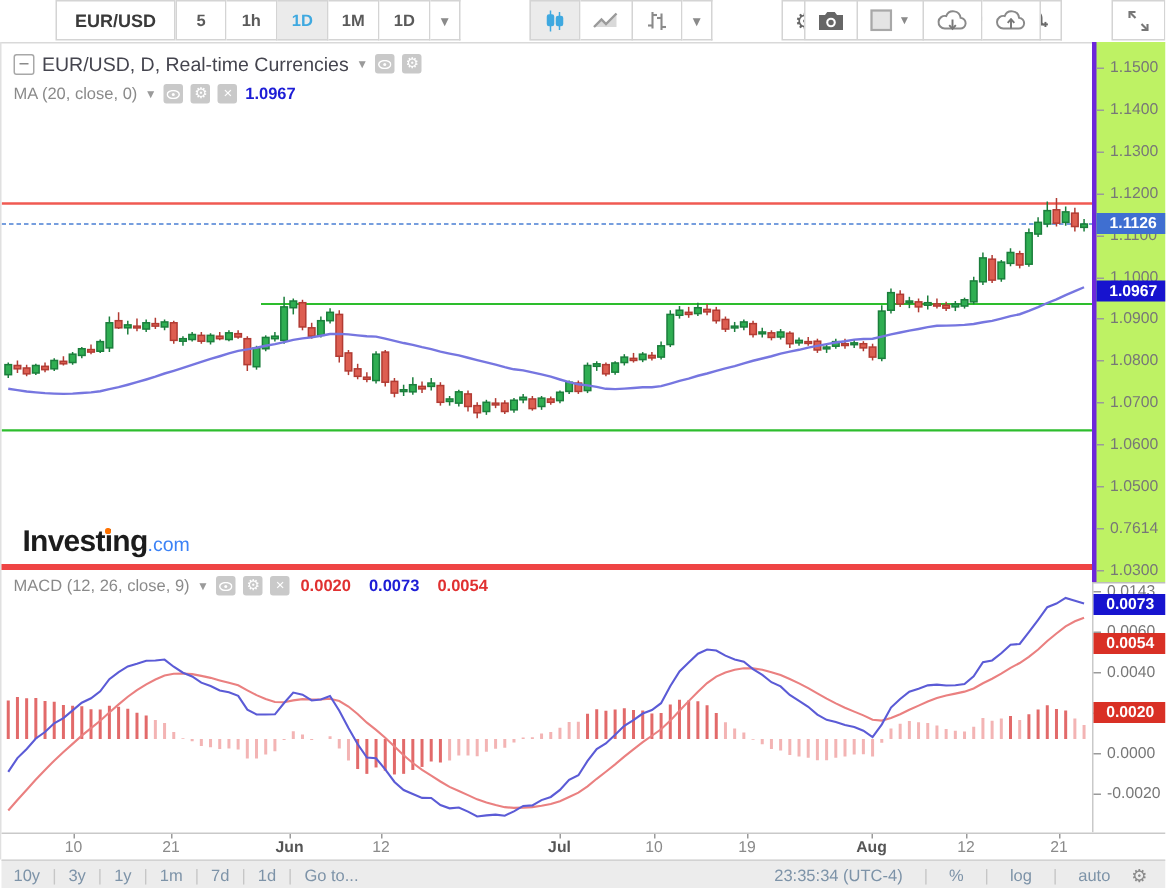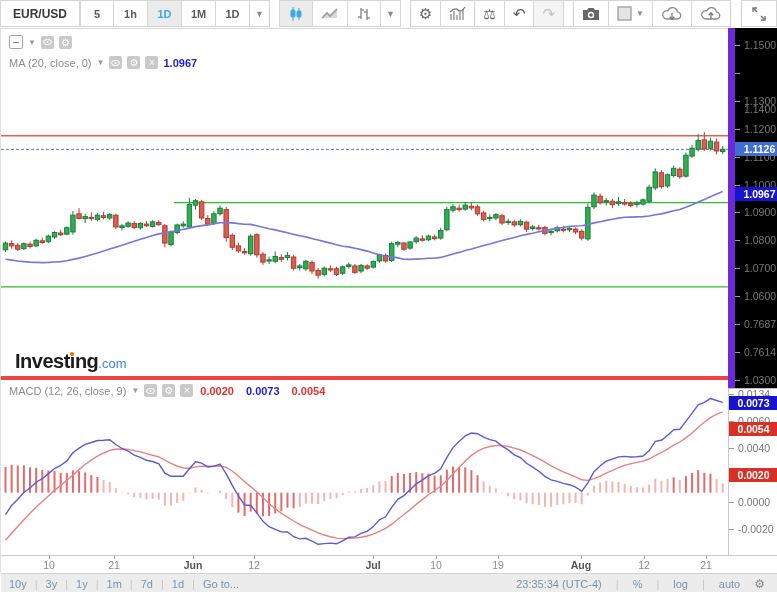--- a/index.html
+++ b/index.html
@@ -1,33 +1,33 @@
 <!DOCTYPE html>
 <html><head>
 <meta charset="utf-8">
 <style>
   html,body{margin:0;padding:0;background:#fff;font-family:"Liberation Sans",sans-serif;}
   #app{position:relative;width:777px;height:592px;background:#fff;overflow:hidden;-webkit-font-smoothing:antialiased;}
   
   #toolbar{position:absolute;left:0;top:0;width:777px;height:28px;background:#fff;border-bottom:1px solid #d9d9d9;display:flex;align-items:stretch;}
-  .tb-group{display:flex;align-items:stretch;margin-right:9px;}
+  .tb-group{display:flex;align-items:stretch;margin-right:9px;padding-left:37px;}
   .tb-btn{display:flex;align-items:center;justify-content:center;border:1px solid #d4d4d4;border-left:none;background:#fff;height:27px;box-sizing:border-box;padding:0 8px;font-size:11px;font-weight:bold;color:#5a5a5a;cursor:pointer;}
   .tb-group .tb-btn:first-child{border-left:1px solid #d4d4d4;}
   .tb-btn.sym{font-size:12px;color:#3a3a3a;padding:0 12px;}
   .tb-btn.active{background:#ebebeb;color:#3fa9e0;}
   .tb-btn.caret{padding:0 5px;color:#8a8a8a;font-size:9px;}
   .tb-btn.dis{color:#c3c3c3;background:#f4f4f4;}
   .tb-btn svg{display:block;}
   .tb-right{position:absolute;right:0;top:0;height:28px;display:flex;}
   .glyph{font-size:15px;font-weight:normal;color:#666;}
   
   #chart{position:absolute;left:0;top:28px;width:777px;height:545px;border-left:1px solid #e0e0e0;box-sizing:border-box;}
   #mainPanel{position:absolute;left:0;top:0;width:727px;height:360px;overflow:hidden;}
   #macdPanel{position:absolute;left:0;top:348px;width:727px;height:167px;overflow:hidden;border-top:4px solid #ef4444;}
-  #mainAxis{position:absolute;left:727px;top:0;width:50px;height:360px;border-left:7px solid #6d28d9;box-sizing:border-box;background:#000000;}
+  #mainAxis{position:absolute;left:727px;top:0;width:50px;height:360px;border-left:3px solid #6d28d9;box-sizing:border-box;background:#bef264;}
   #macdAxis{position:absolute;left:727px;top:360px;width:50px;height:167px;border-left:1px solid #c9c9c9;border-top:1px solid #bdbdbd;box-sizing:border-box;background:#fff;}
   #timeAxis{position:absolute;left:0;top:527px;width:777px;height:18px;border-top:1px solid #c9c9c9;background:#fff;text-decoration:underline;}
   .tick-label{position:absolute;font-size:10.5px;color:#777;white-space:nowrap;}
   .tick-dash{position:absolute;width:5px;height:1px;background:#9a9a9a;left:0;}
   .t-dash{position:absolute;width:1px;height:3px;background:#9a9a9a;top:0;}
   .t-label{position:absolute;font-size:10.5px;color:#8a8a8a;top:3px;transform:translateX(-50%);}
   .t-label.month{color:#555;font-weight:bold;}
   .axis-badge{position:absolute;left:0;width:49px;height:14px;line-height:14px;color:#fff;font-size:10.5px;font-weight:bold;text-align:center;}
   
   .hdr{position:absolute;display:flex;align-items:center;gap:5px;z-index:5;pointer-events:none;}
@@ -429,20 +429,21 @@
           <rect x="713.38" y="114.09199999999984" width="4.4" height="8.927999999999628" fill="#dd5e51" stroke="#b23b33" stroke-width="1"></rect>
           <line x1="721.71" y1="117.99800000000003" x2="721.71" y2="126.36799999999972" stroke="#1b7e3c" stroke-width="1"></line>
           <rect x="719.51" y="121.34599999999966" width="4.4" height="2.232000000000369" fill="#2fae52" stroke="#1b7e3c" stroke-width="1"></rect>
           <polyline points="4.5,231.2 10.6,232.1 16.8,233.0 22.9,233.6 29.0,234.1 35.1,234.4 41.3,234.6 47.4,234.4 53.5,234.0 59.7,233.6 65.8,232.8 71.9,231.4 78.1,230.1 84.2,228.5 90.3,226.8 96.5,225.0 102.6,223.1 108.7,221.0 114.8,219.2 121.0,217.3 127.1,215.3 133.2,213.3 139.4,211.3 145.5,209.5 151.6,207.6 157.8,205.9 163.9,204.9 170.0,203.8 176.1,202.5 182.3,201.4 188.4,200.1 194.5,198.6 200.7,197.6 206.8,196.9 212.9,195.8 219.0,194.7 225.2,194.6 231.3,194.9 237.4,195.6 243.6,196.2 249.7,196.4 255.8,197.8 262.0,199.2 268.1,200.7 274.2,201.9 280.4,203.4 286.5,204.7 292.6,206.4 298.7,207.7 304.9,208.9 311.0,210.5 317.1,212.1 323.3,213.6 329.4,215.1 335.5,216.8 341.6,218.2 347.8,218.9 353.9,220.3 360.0,221.6 366.2,223.1 372.3,225.0 378.4,226.8 384.6,228.2 390.7,228.9 396.8,229.9 402.9,231.2 409.1,231.4 415.2,231.1 421.3,230.7 427.5,230.2 433.6,230.2 439.7,229.4 445.9,227.7 452.0,225.9 458.1,224.4 464.3,222.5 470.4,221.0 476.5,219.2 482.6,217.6 488.8,216.1 494.9,214.3 501.0,212.5 507.2,211.0 513.3,209.5 519.4,207.7 525.5,206.4 531.7,205.2 537.8,203.7 543.9,202.6 550.1,201.4 556.2,200.3 562.3,199.5 568.5,198.4 574.6,198.0 580.7,197.8 586.9,196.4 593.0,194.9 599.1,193.7 605.2,192.4 611.4,191.3 617.5,190.1 623.6,189.2 629.8,189.1 635.9,188.9 642.0,188.6 648.1,188.0 654.3,186.8 660.4,185.9 666.5,184.4 672.7,182.8 678.8,181.5 684.9,179.3 691.1,176.8 697.2,174.0 703.3,171.6 709.4,168.7 715.6,166.1 721.7,163.5" fill="none" stroke="#7676e0" stroke-width="1.6"></polyline>
         </svg>
 
       <div class="hdr" id="hdr1">
         <span class="collapse-box">
             <div></div>
           </span>
+        <span class="title-main">EUR/USD, D, Real-time Currencies</span>
         <span class="hdr-caret">▼</span>
         <span class="mini-box">
             <svg width="9" height="6" viewBox="0 0 9 6">
               <ellipse cx="4.5" cy="3" rx="4" ry="2.6" fill="none" stroke="#fff" stroke-width="1"></ellipse>
               <circle cx="4.5" cy="3" r="1" fill="#fff"></circle>
             </svg>
           </span>
         <span class="mini-box" style="font-size:10px">⚙</span>
       </div>
 
@@ -604,49 +605,49 @@
             <span class="ind-val" style="color: rgb(29, 29, 214);">0.0073</span>
             <span class="ind-val" style="color: rgb(224, 49, 49);">0.0054</span>
           </span>
       </div>
     </div>
 
     <div id="mainAxis">
         <div class="tick-dash" style="top: 17px;"></div>
         <div class="tick-label" style="top: 11px; left: 9px;">1.1500</div>
         <div class="tick-dash" style="top: 44.9px;"></div>
-        <div class="tick-label" style="top: 38.9px; left: 9px; margin-top: 36px;">1.1400</div>
+        <div class="tick-label" style="top: 38.9px; left: 9px;">1.1400</div>
         <div class="tick-dash" style="top: 72.8px;"></div>
         <div class="tick-label" style="top: 66.8px; left: 9px;">1.1300</div>
         <div class="tick-dash" style="top: 100.7px;"></div>
         <div class="tick-label" style="top: 94.7px; left: 9px;">1.1200</div>
         <div class="tick-dash" style="top: 128.6px;"></div>
         <div class="tick-label" style="top: 122.6px; left: 9px;">1.1100</div>
         <div class="tick-dash" style="top: 156.5px;"></div>
         <div class="tick-label" style="top: 150.5px; left: 9px;">1.1000</div>
         <div class="tick-dash" style="top: 184.4px;"></div>
         <div class="tick-label" style="top: 178.4px; left: 9px;">1.0900</div>
         <div class="tick-dash" style="top: 212.3px;"></div>
         <div class="tick-label" style="top: 206.3px; left: 9px;">1.0800</div>
         <div class="tick-dash" style="top: 240.2px;"></div>
         <div class="tick-label" style="top: 234.2px; left: 9px;">1.0700</div>
         <div class="tick-dash" style="top: 268.1px;"></div>
         <div class="tick-label" style="top: 262.1px; left: 9px;">1.0600</div>
         <div class="tick-dash" style="top: 296px;"></div>
-        <div class="tick-label" style="top: 290px; left: 9px;">0.7687</div>
+        <div class="tick-label" style="top: 290px; left: 9px;">1.0500</div>
         <div class="tick-dash" style="top: 323.9px;"></div>
         <div class="tick-label" style="top: 317.9px; left: 9px;">0.7614</div>
         <div class="tick-dash" style="top: 351.8px;"></div>
         <div class="tick-label" style="top: 345.8px; left: 9px;">1.0300</div>
         <div class="axis-badge" style="top: 114.346px; background: rgb(63, 111, 209);">1.1126</div>
         <div class="axis-badge" style="top: 158.707px; background: rgb(23, 19, 207);">1.0967</div>
       </div>
     <div id="macdAxis">
         <div class="tick-dash" style="top: 4.7px;"></div>
-        <div class="tick-label" style="top: -1.3px; left: 9px;">0.0134</div>
+        <div class="tick-label" style="top: -1.3px; left: 9px;">0.0143</div>
         <div class="tick-dash" style="top: 31.7px;"></div>
         <div class="tick-label" style="top: 25.7px; left: 9px;">0.0060</div>
         <div class="tick-dash" style="top: 58.7px;"></div>
         <div class="tick-label" style="top: 52.7px; left: 9px;">0.0040</div>
         <div class="tick-dash" style="top: 85.7px;"></div>
         <div class="tick-label" style="top: 79.7px; left: 9px;">0.0020</div>
         <div class="tick-dash" style="top: 112.7px;"></div>
         <div class="tick-label" style="top: 106.7px; left: 9px;">0.0000</div>
         <div class="tick-dash" style="top: 139.7px;"></div>
         <div class="tick-label" style="top: 133.7px; left: 9px;">-0.0020</div>

